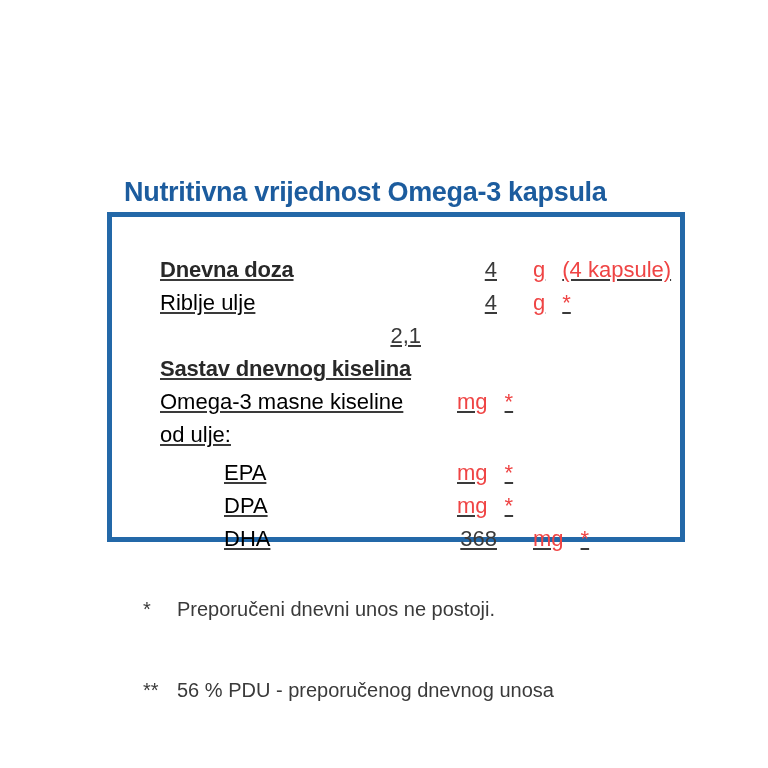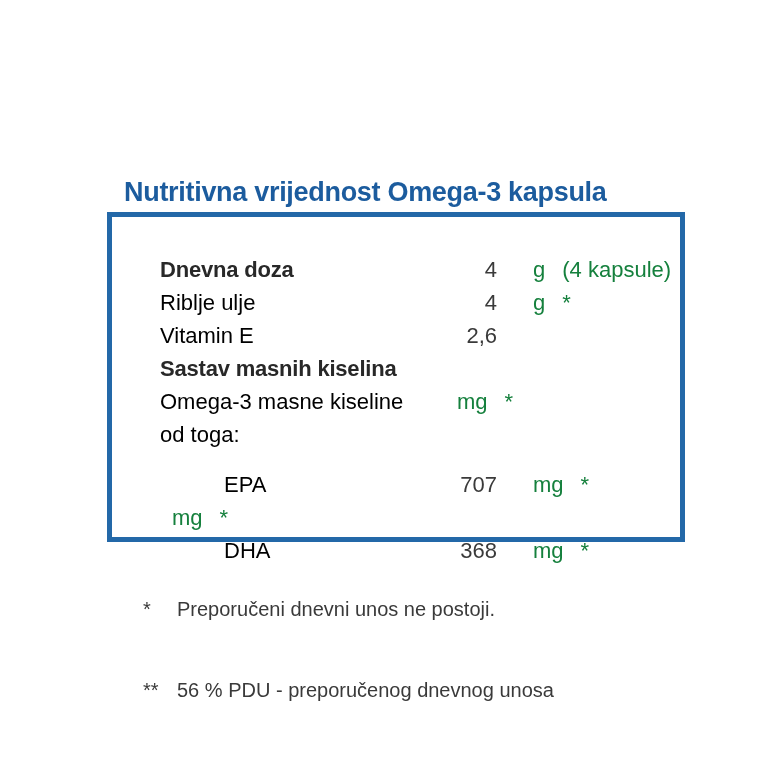--- a/index.html
+++ b/index.html
@@ -37,27 +37,28 @@
   }
 
   .row {
     display: grid;
     grid-template-columns: 285px 76px 1fr;
     align-items: baseline;
     height: 33px;
     line-height: 33px;
     font-size: 22px;
     white-space: nowrap;
+    text-decoration: underline;
   }
   .row .label { color: #000000; }
   .row.bold .label { font-weight: 700; color: #282828; letter-spacing: -0.2px; }
   .row.indent .label { padding-left: 76px; }
-  .row.gap-before { margin-top: 17px; }
+  .row.gap-before { margin-top: 5px; }
   .row .value { text-align: right; color: #3a3a3a; }
-  .row .unitcell { padding-left: 12px; color: #15803d; }
+  .row .unitcell { padding-left: 12px; color: #ef4444; }
   .row .unitcell .note { padding-left: 5px; }
 
   .footnotes {
     position: absolute;
     left: 95px;
     top: 545px;
     width: 560px;
     font-size: 20px;
     line-height: 33px;
     color: #3a3a3a;
@@ -85,48 +86,47 @@
       <span class="unitcell"><span>g</span><span class="note">(4 kapsule)</span></span>
     </div>
 
     <div class="row">
       <span class="label">Riblje ulje</span>
       <span class="value">4</span>
       <span class="unitcell"><span>g</span><span class="note">*</span></span>
     </div>
 
     <div class="row">
-      <span class="label">Vitamin E</span>
-      <span class="value">2,6</span>
+      <span class="value">2,1</span>
     </div>
 
     <div class="row bold">
-      <span class="label">Sastav masnih kiselina</span>
+      <span class="label">Sastav dnevnog kiselina</span>
       <span class="value"></span>
       <span class="unitcell"></span>
     </div>
 
     <div class="row">
       <span class="label">Omega-3 masne kiseline</span>
       <span class="unitcell"><span>mg</span><span class="note">*</span></span>
     </div>
 
     <div class="row">
-      <span class="label">od toga:</span>
+      <span class="label">od ulje:</span>
       <span class="value"></span>
       <span class="unitcell"></span>
     </div>
 
     <div class="row indent gap-before">
       <span class="label">EPA</span>
-      <span class="value">707</span>
       <span class="unitcell"><span>mg</span><span class="note">*</span></span>
     </div>
 
     <div class="row indent">
+      <span class="label">DPA</span>
       <span class="unitcell"><span>mg</span><span class="note">*</span></span>
     </div>
 
     <div class="row indent">
       <span class="label">DHA</span>
       <span class="value">368</span>
       <span class="unitcell"><span>mg</span><span class="note">*</span></span>
     </div>
 
   </div>

